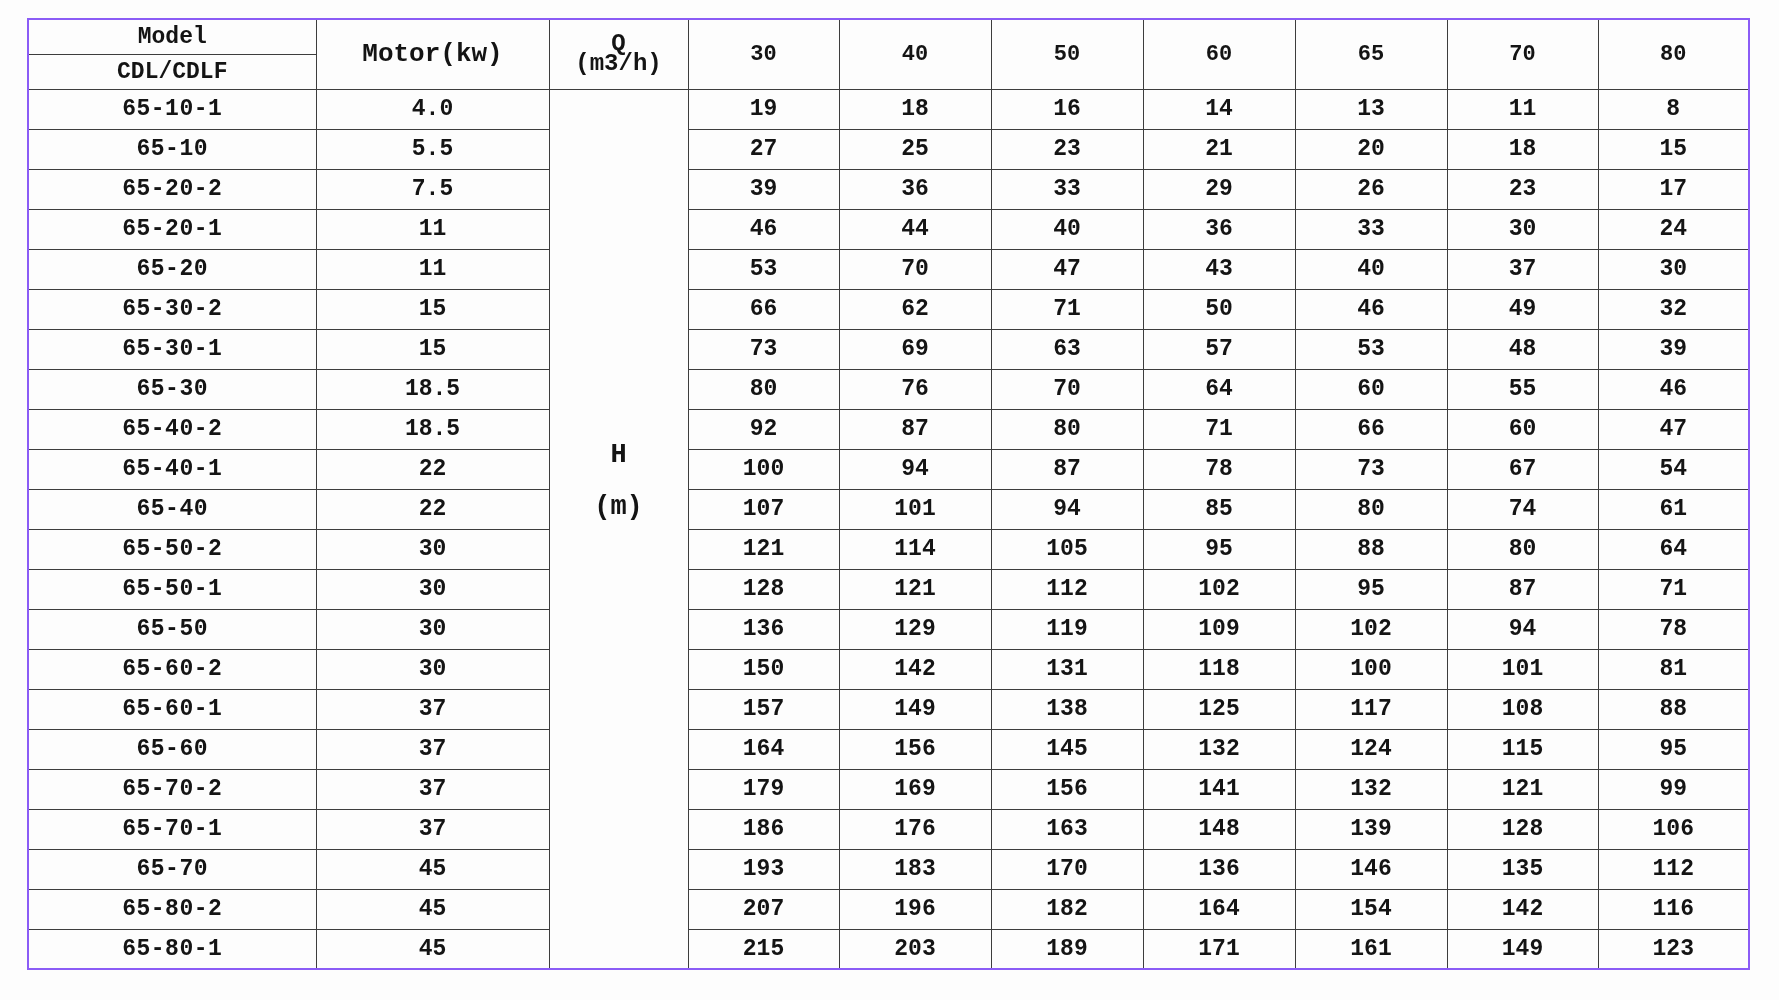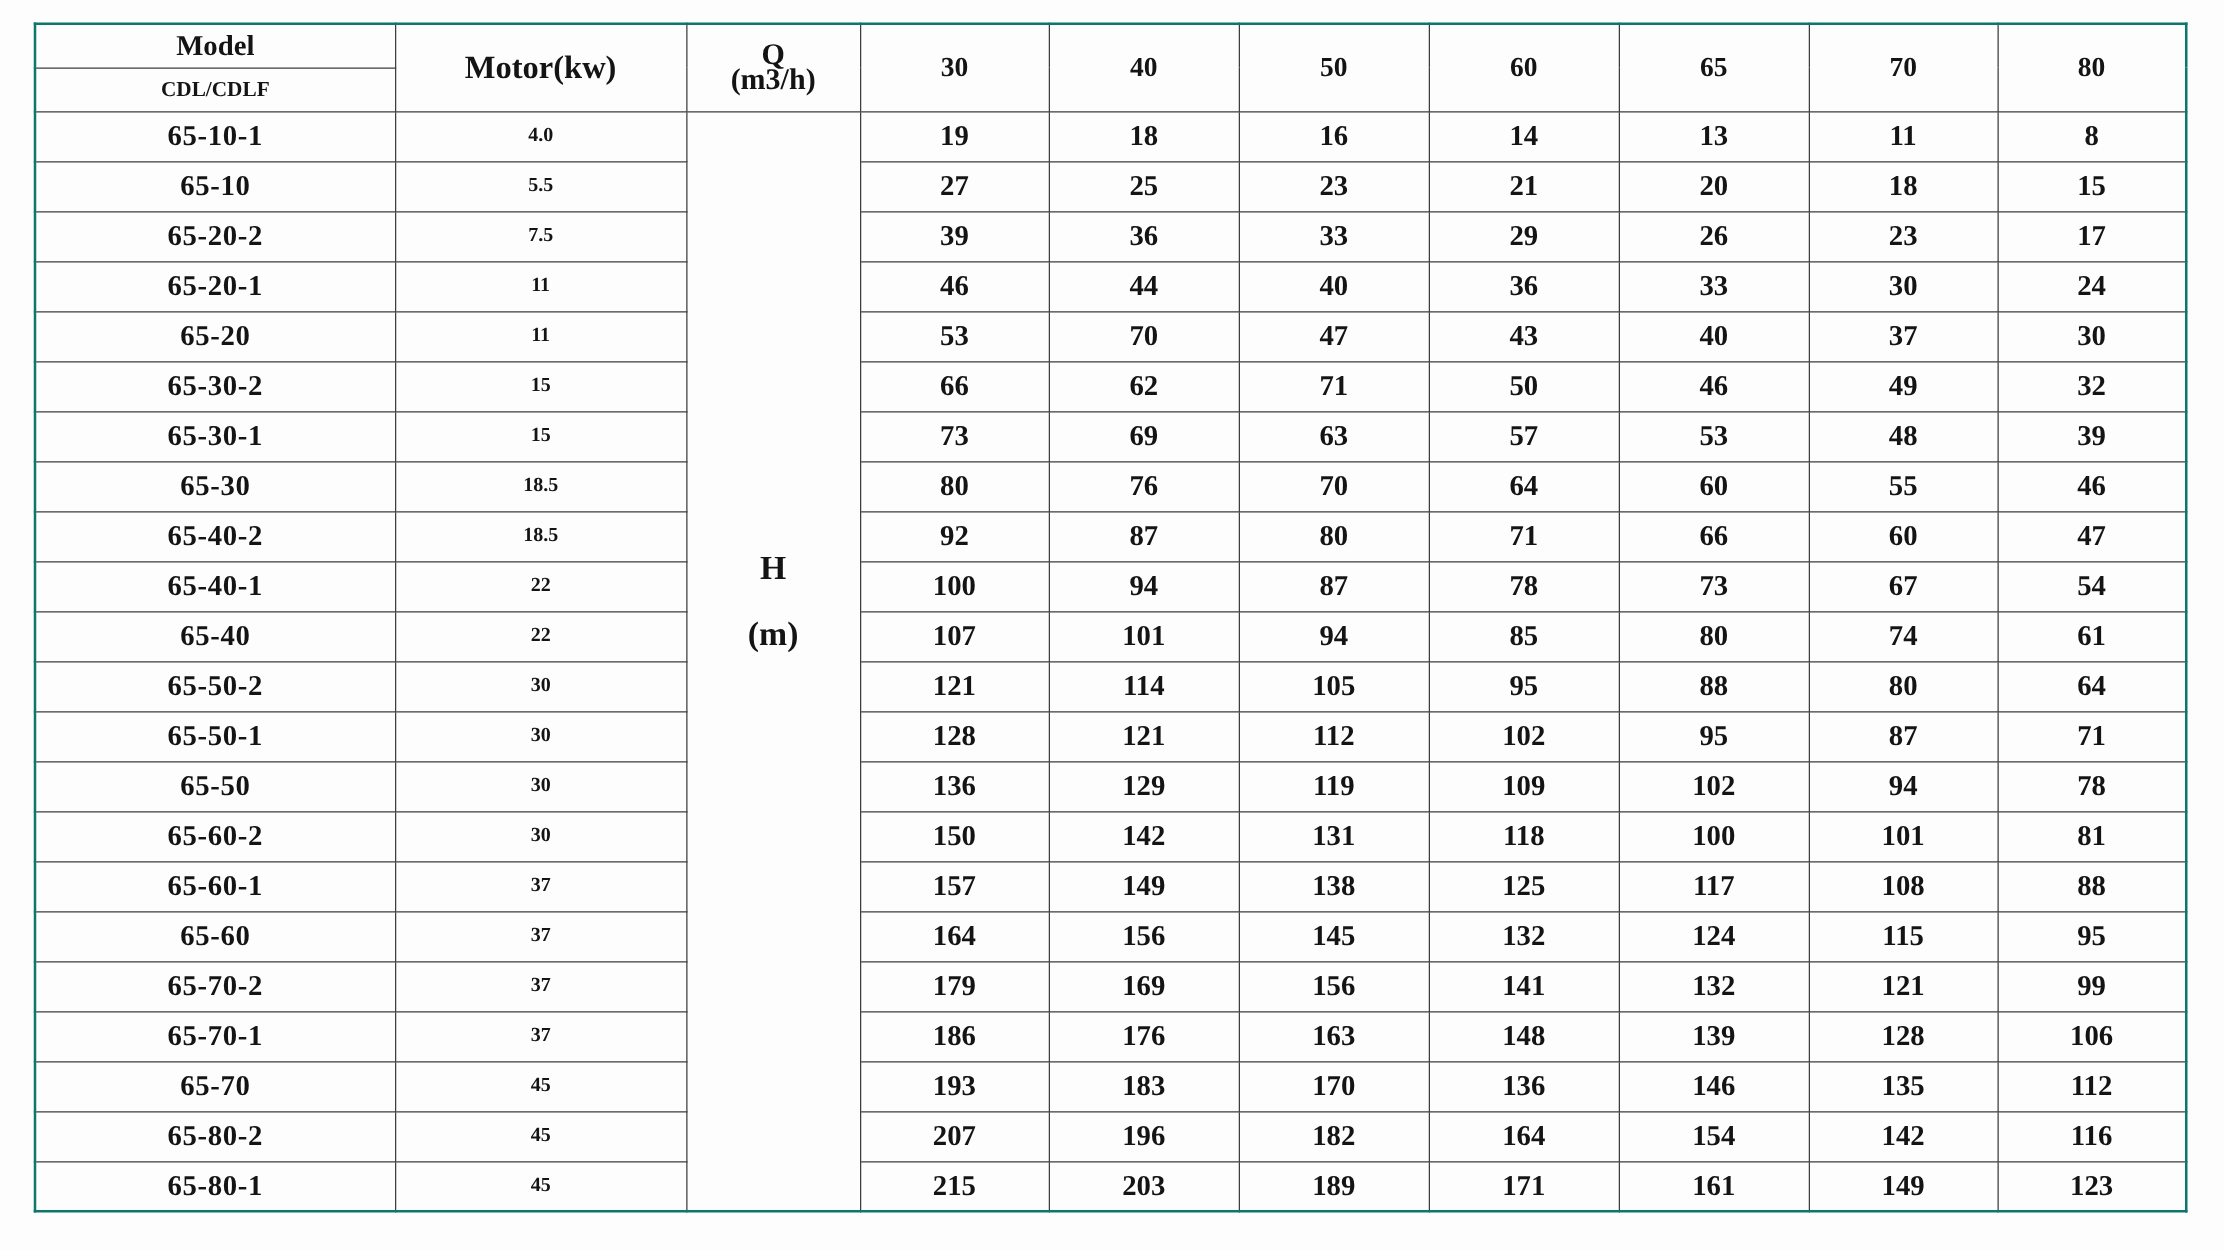--- a/index.html
+++ b/index.html
@@ -11,37 +11,38 @@
     padding: 18px 0 0 27px;
     font-family: "Liberation Serif", "DejaVu Serif", serif;
     font-weight: bold;
     color: #141414;
   }
   table.spec {
     border-collapse: collapse;
     table-layout: fixed;
     width: 1721px;
     height: 945px;
-    border: 2px solid #0f766e;
+    border: 2px solid #8b5cf6;
+    font-family: Liberation Mono, monospace;
   }
   table.spec td {
     border: 1px solid #3d3d3d;
     text-align: center;
     vertical-align: middle;
     padding: 0;
     overflow: hidden;
   }
   tr.hrow1 { height: 35px; }
   tr.hrow2 { height: 35px; }
   tr.drow  { height: 40px; margin-top: 38px; }
   .c-model { font-size: 23px; letter-spacing: 0.5px; }
-  .c-motor { font-size: 16px; }
+  .c-motor { font-size: 23px; }
   .c-val   { font-size: 23px; }
   .hd-model    { font-size: 23px; }
-  .hd-cdl      { font-size: 17px; }
+  .hd-cdl      { font-size: 23px; }
   .hd-motor    { font-size: 26px; }
   .hd-flow     { font-size: 22px; }
   .hd-q        { font-size: 24px; line-height: 1; }
   .hd-q .q-top { display: block; margin-bottom: -4px; }
   .h-cell {
     font-size: 27px;
   }
   .h-cell .h-inner {
     display: flex;
     flex-direction: column;

